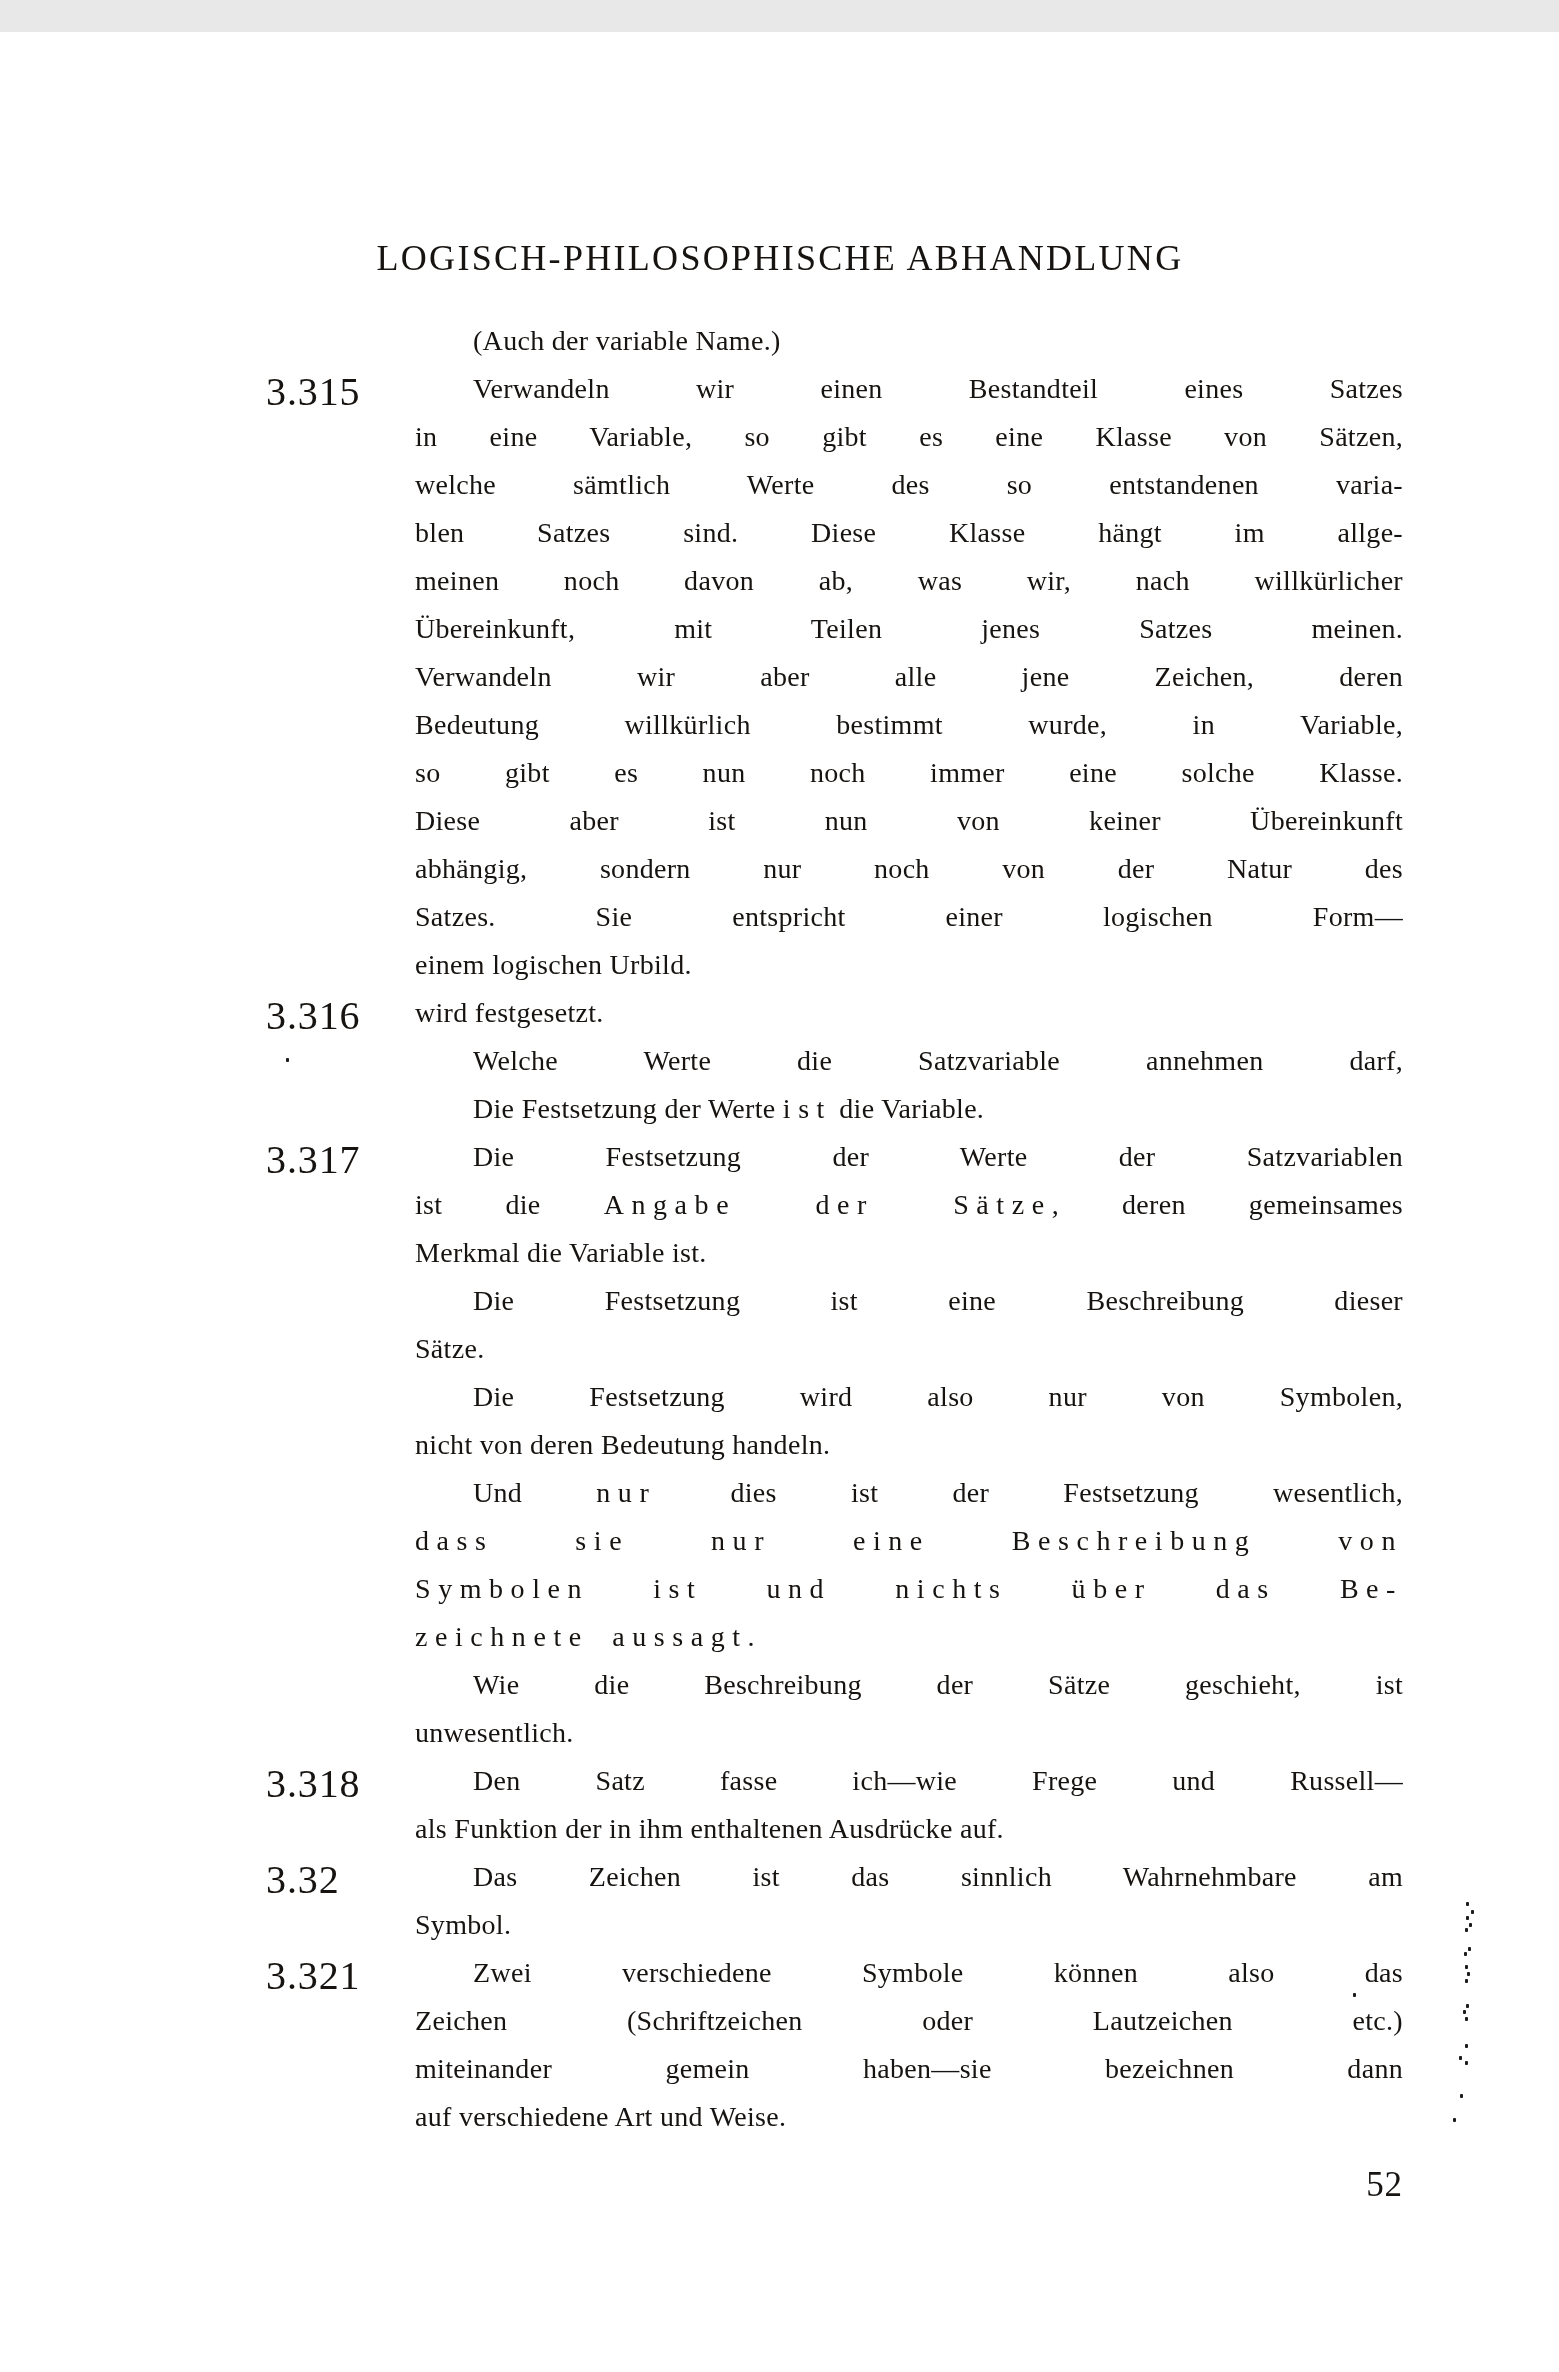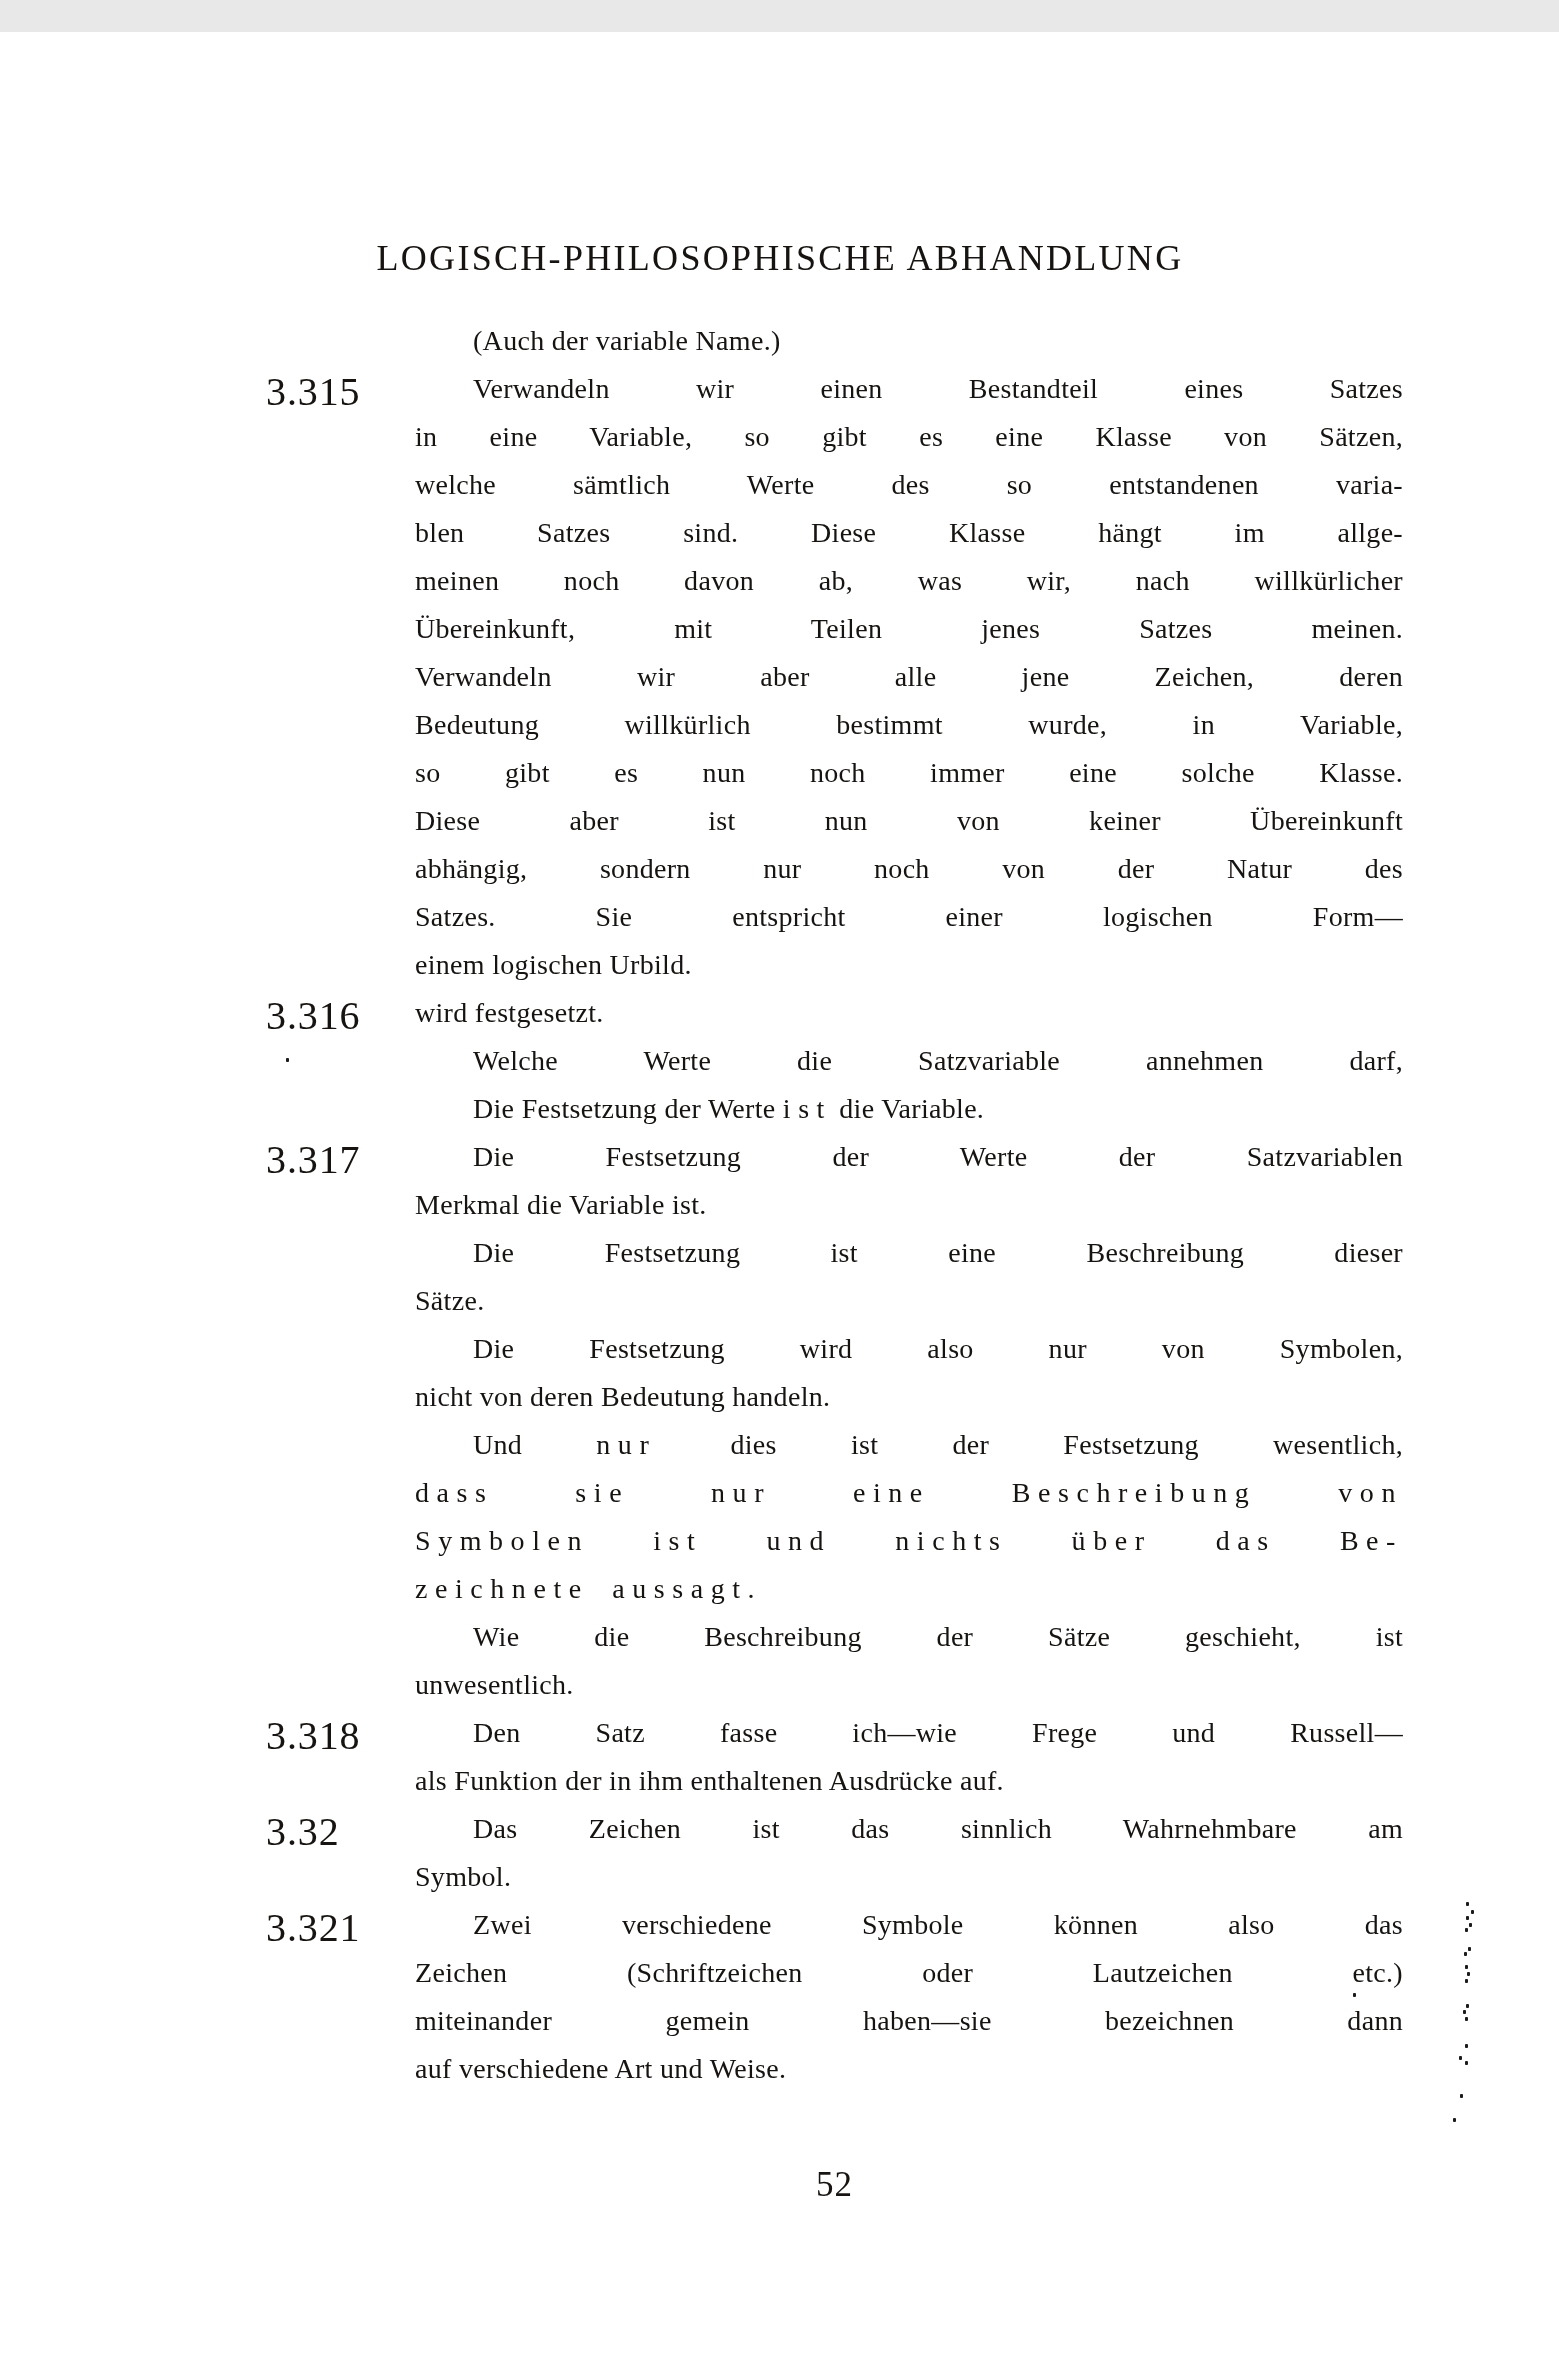--- a/index.html
+++ b/index.html
@@ -16,21 +16,21 @@
   .entry{position:relative;}
   .prop-number{position:absolute;left:-149px;top:2.8px;font-size:40px;letter-spacing:0.9px;}
   .line{
     font-size:28px;line-height:48px;letter-spacing:0.3px;
     text-align:justify;text-align-last:justify;
   }
   .line.indent{padding-left:58px;}
   .line.end{text-align-last:left;}
   .sperr{letter-spacing:0.27em;word-spacing:0.32em;}
   .page-num{
-    position:absolute;top:2129px;left:0;width:1137px;text-align:center;
+    position:absolute;top:2129px;left:0;width:1137px;text-align:right;
     font-size:35px;line-height:48px;letter-spacing:0.9px;
   }
   .speck{position:absolute;width:2.8px;height:3.7px;background:#1c1c1c;border-radius:0.9px;}
 </style>
 </head>
 <body>
 
 <div class="page">
   <div class="header">LOGISCH-PHILOSOPHISCHE ABHANDLUNG</div>
 
@@ -57,20 +57,21 @@
         </div>
         <div class="entry">
           <span class="prop-number">3.316</span>
           <div class="line end"><span>wird festgesetzt.</span></div>
           <div class="line indent"><span>Welche Werte die Satzvariable annehmen darf,</span></div>
           <div class="line indent end"><span>Die Festsetzung der Werte </span><span class="sperr">ist</span><span> die Variable.</span></div>
         </div>
         <div class="entry">
           <span class="prop-number">3.317</span>
           <div class="line indent"><span>Die Festsetzung der Werte der Satzvariablen</span></div>
+          <div class="line"><span>ist die </span><span class="sperr">Angabe der Sätze</span><span>, deren gemeinsames</span></div>
           <div class="line end"><span>Merkmal die Variable ist.</span></div>
           <div class="line indent"><span>Die Festsetzung ist eine Beschreibung dieser</span></div>
           <div class="line end"><span>Sätze.</span></div>
           <div class="line indent"><span>Die Festsetzung wird also nur von Symbolen,</span></div>
           <div class="line end"><span>nicht von deren Bedeutung handeln.</span></div>
           <div class="line indent"><span>Und </span><span class="sperr">nur</span><span> dies ist der Festsetzung wesentlich,</span></div>
           <div class="line"><span class="sperr">dass sie nur eine Beschreibung von</span></div>
           <div class="line"><span class="sperr">Symbolen ist und nichts über das Be-</span></div>
           <div class="line end"><span class="sperr">zeichnete aussagt.</span></div>
           <div class="line indent"><span>Wie die Beschreibung der Sätze geschieht, ist</span></div>

